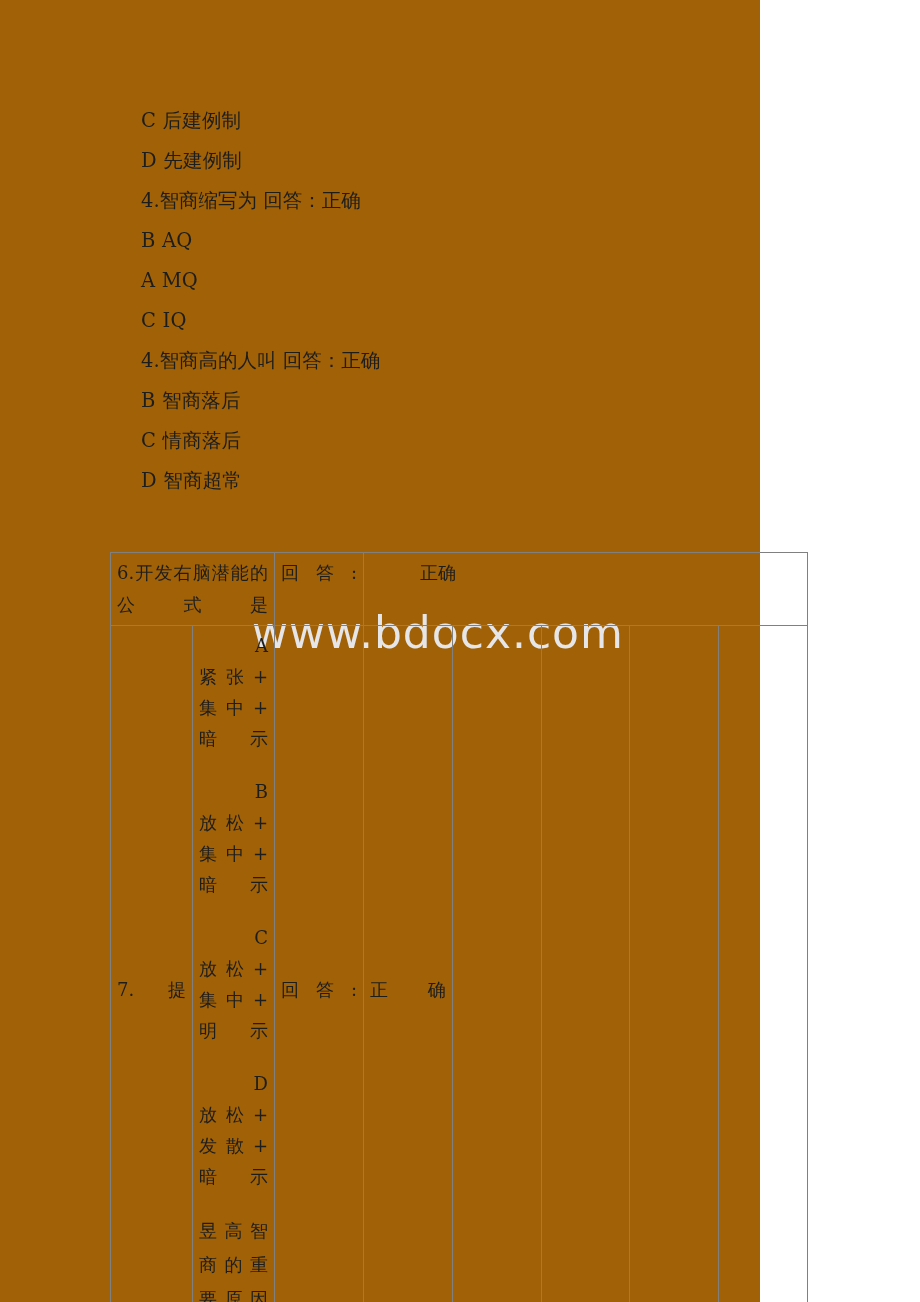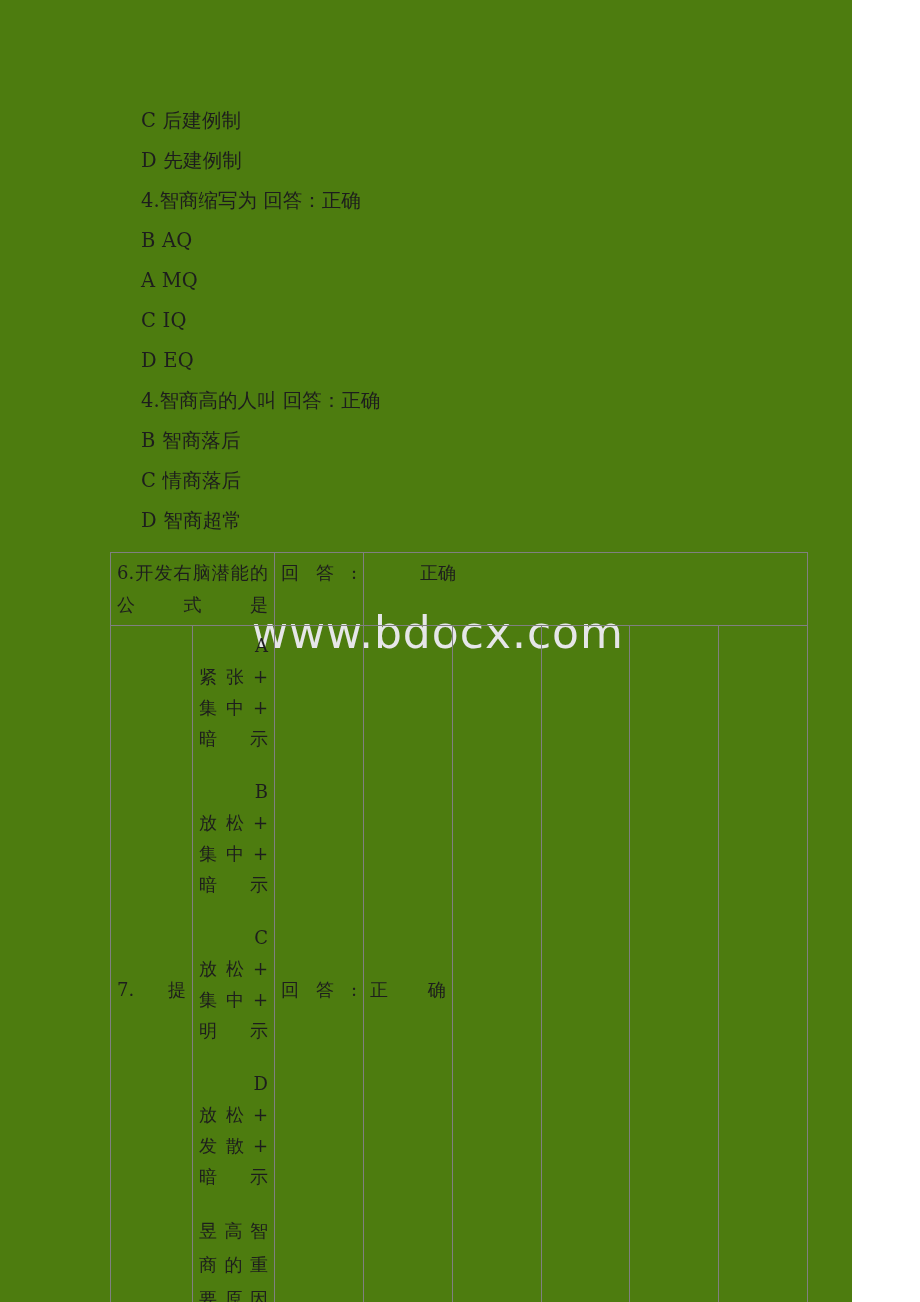--- a/index.html
+++ b/index.html
@@ -13,23 +13,23 @@
     position: relative;
     overflow: hidden;
     font-family: "DejaVu Serif", "Liberation Serif", serif;
     color: #1a1a1a;
   }
 
   
   .page {
     position: absolute;
     left: 0; top: 0;
-    width: 852px;
+    width: 760px;
     height: 1302px;
-    background: #4d7c0f;
+    background: #a16207;
   }
 
   
   .qlist {
     position: absolute;
     left: 141px;
     top: 101px;
     width: 640px;
   }
   .qline {
@@ -129,21 +129,20 @@
 
 <div class="page">
 
   <div class="qlist">
     <div class="qline">C 后建例制</div>
     <div class="qline">D 先建例制</div>
     <div class="qline stem">4.智商缩写为 回答：正确</div>
     <div class="qline">B AQ</div>
     <div class="qline">A MQ</div>
     <div class="qline">C IQ</div>
-    <div class="qline">D EQ</div>
     <div class="qline stem">4.智商高的人叫 回答：正确</div>
     <div class="qline">B 智商落后</div>
     <div class="qline">C 情商落后</div>
     <div class="qline">D 智商超常</div>
   </div>
 
   <div class="watermark">www.bdocx.com</div>
 
   <table class="qtable">
     <tbody>

